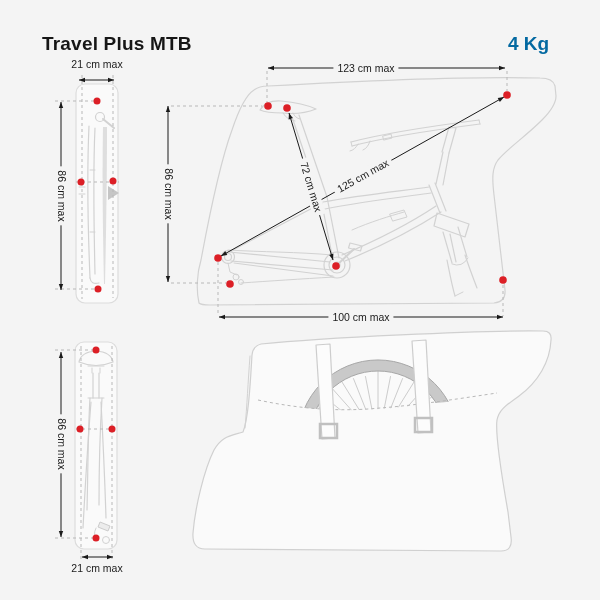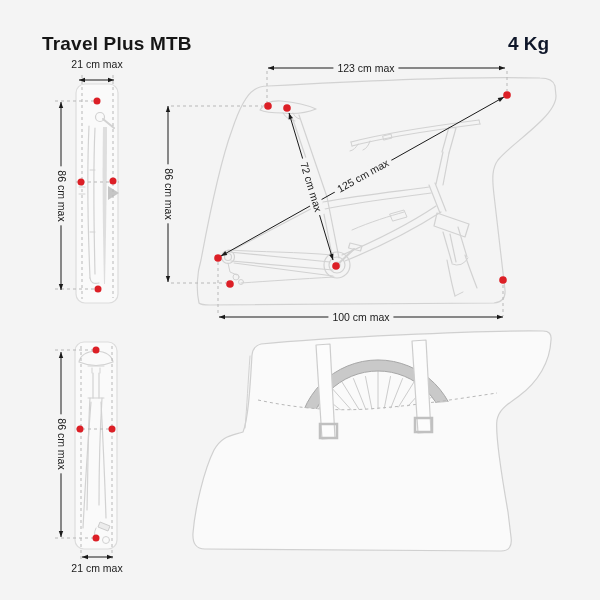--- a/index.html
+++ b/index.html
@@ -18,21 +18,21 @@
     position:relative;
   }
   .stage{position:absolute;inset:0;width:600px;height:600px;}
   svg{position:absolute;left:0;top:0;}
   .title{
     position:absolute;left:42px;top:33px;
     font-size:19px;font-weight:bold;color:#161616;letter-spacing:.2px;
   }
   .weight{
     position:absolute;left:508px;top:33px;
-    font-size:19px;font-weight:bold;color:#0f172a;
+    font-size:19px;font-weight:bold;color:#0369a1;
   }
   .dim-label{
     position:absolute;
     font-size:10.5px;color:var(--dimension-line);
     background:var(--background);
     padding:0 4px;white-space:nowrap;line-height:13px;
     transform:translate(-50%,-50%);
   }
   .rot90{transform:translate(-50%,-50%) rotate(90deg);}
   .rot73{transform:translate(-50%,-50%) rotate(73deg);}

